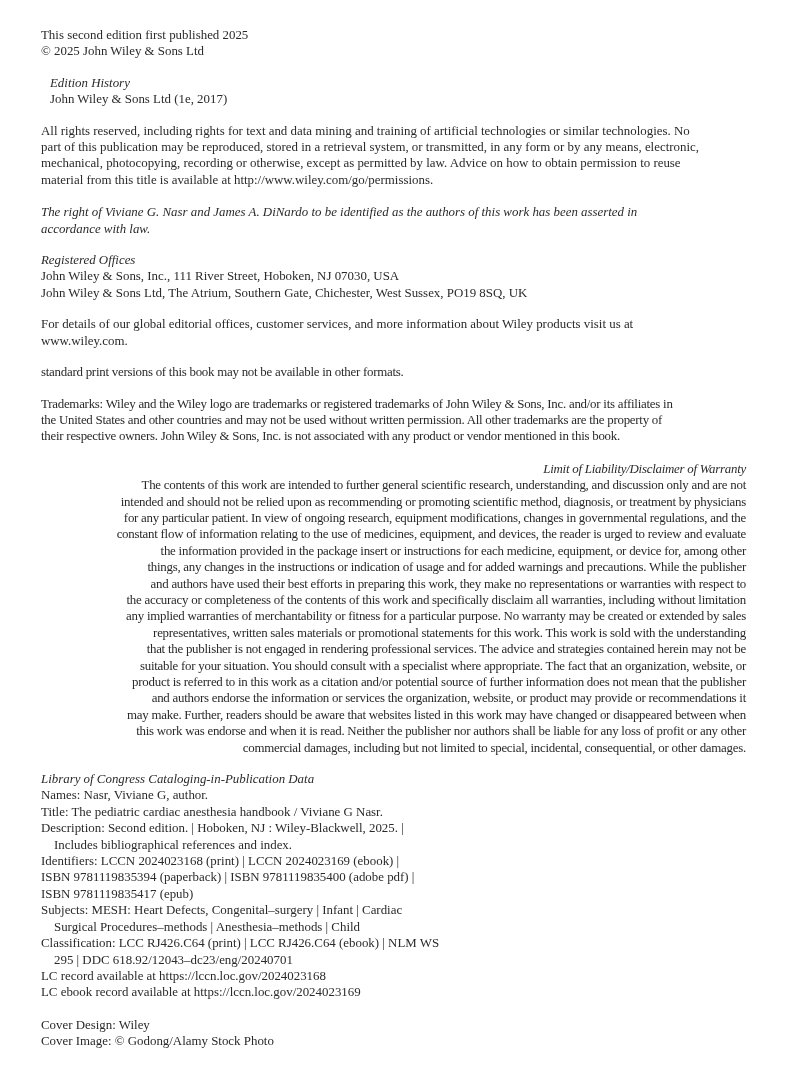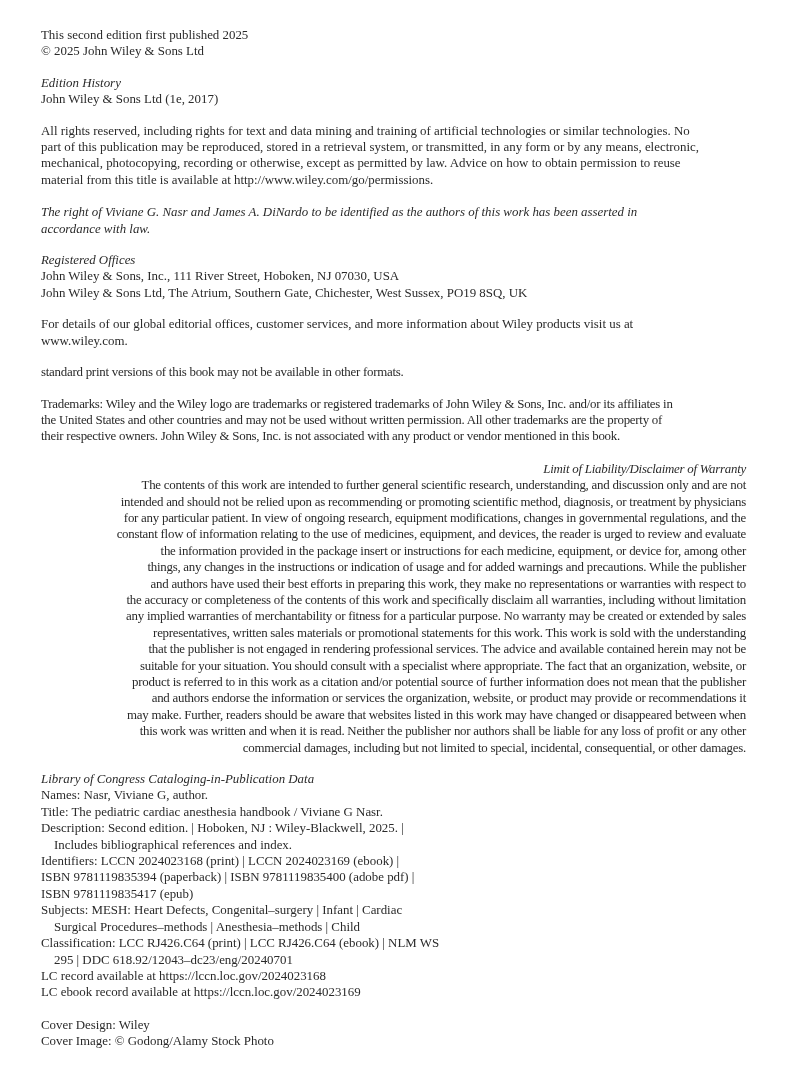--- a/index.html
+++ b/index.html
@@ -21,21 +21,21 @@
       top: 27px;
       width: 705px;
       font-size: 12.9px;
       line-height: 16.4px;
     }
     .block { margin: 0 0 16px 0; }
     .line { display: block; white-space: nowrap; }
     .heading { font-style: italic; display: block; }
     .indent { padding-left: 13px; }
     .b-copyright { margin-bottom: 15px; }
-    .b-history { margin-bottom: 15px; }
+    .b-history { margin-bottom: 15px; margin-left: 9px; }
     .b-rights { margin-bottom: 16px; }
     .b-moral { margin-bottom: 15px; font-style: italic; }
     .b-offices { margin-bottom: 15px; }
     .b-details { margin-bottom: 15px; }
     .b-formats { margin-bottom: 15px; }
     .b-trademarks { margin-bottom: 16px; }
     .b-liability { margin-bottom: 15px; text-align: right; }
     .b-cip { margin-bottom: 16px; }
     .cond { letter-spacing: -0.25px; }
   </style>
@@ -92,26 +92,26 @@
     <span class="line">The contents of this work are intended to further general scientific research, understanding, and discussion only and are not</span>
     <span class="line">intended and should not be relied upon as recommending or promoting scientific method, diagnosis, or treatment by physicians</span>
     <span class="line">for any particular patient. In view of ongoing research, equipment modifications, changes in governmental regulations, and the</span>
     <span class="line">constant flow of information relating to the use of medicines, equipment, and devices, the reader is urged to review and evaluate</span>
     <span class="line">the information provided in the package insert or instructions for each medicine, equipment, or device for, among other</span>
     <span class="line">things, any changes in the instructions or indication of usage and for added warnings and precautions. While the publisher</span>
     <span class="line">and authors have used their best efforts in preparing this work, they make no representations or warranties with respect to</span>
     <span class="line">the accuracy or completeness of the contents of this work and specifically disclaim all warranties, including without limitation</span>
     <span class="line">any implied warranties of merchantability or fitness for a particular purpose. No warranty may be created or extended by sales</span>
     <span class="line">representatives, written sales materials or promotional statements for this work. This work is sold with the understanding</span>
-    <span class="line">that the publisher is not engaged in rendering professional services. The advice and available contained herein may not be</span>
+    <span class="line">that the publisher is not engaged in rendering professional services. The advice and strategies contained herein may not be</span>
     <span class="line">suitable for your situation. You should consult with a specialist where appropriate. The fact that an organization, website, or</span>
     <span class="line">product is referred to in this work as a citation and/or potential source of further information does not mean that the publisher</span>
     <span class="line">and authors endorse the information or services the organization, website, or product may provide or recommendations it</span>
     <span class="line">may make. Further, readers should be aware that websites listed in this work may have changed or disappeared between when</span>
-    <span class="line">this work was written and when it is read. Neither the publisher nor authors shall be liable for any loss of profit or any other</span>
+    <span class="line">this work was endorse and when it is read. Neither the publisher nor authors shall be liable for any loss of profit or any other</span>
     <span class="line">commercial damages, including but not limited to special, incidental, consequential, or other damages.</span>
   </div>
 
   <div class="block b-cip">
     <span class="heading">Library of Congress Cataloging-in-Publication Data</span>
     <span class="line">Names: Nasr, Viviane G, author.</span>
     <span class="line">Title: The pediatric cardiac anesthesia handbook / Viviane G Nasr.</span>
     <span class="line">Description: Second edition. | Hoboken, NJ : Wiley-Blackwell, 2025. |</span>
     <span class="line indent">Includes bibliographical references and index.</span>
     <span class="line">Identifiers: LCCN 2024023168 (print) | LCCN 2024023169 (ebook) |</span>

